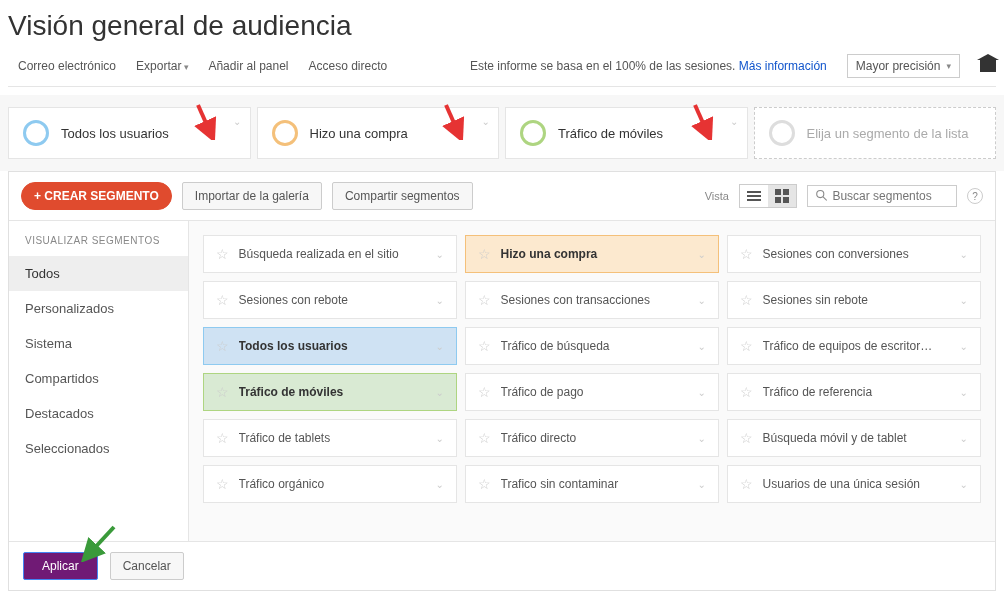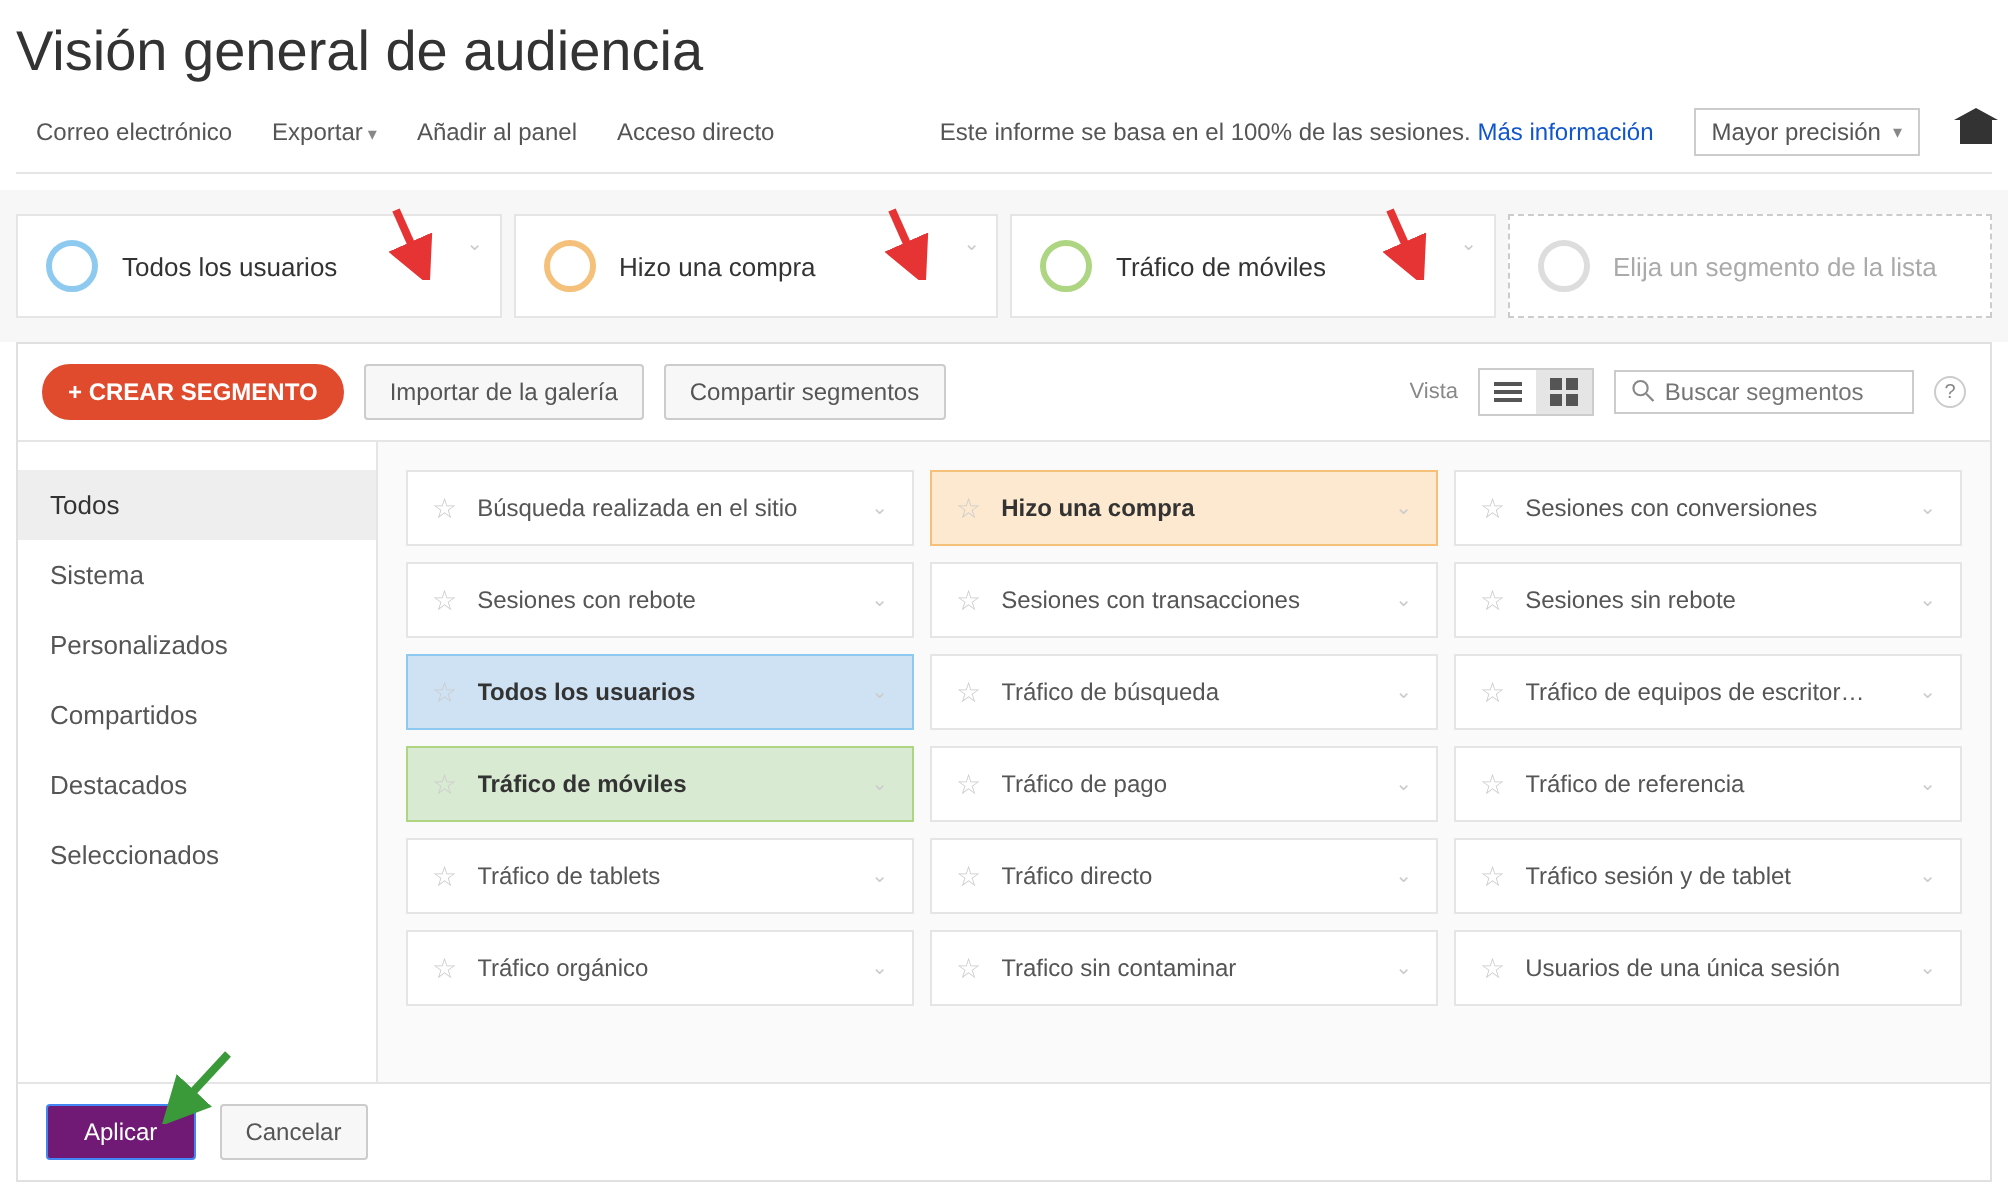--- a/index.html
+++ b/index.html
@@ -165,24 +165,25 @@
             <line x1="10" y1="10" x2="15" y2="15" stroke="#888" stroke-width="1.5"></line>
           </svg>
         <input type="text" placeholder="Buscar segmentos" style="">
       </div>
       <div class="help-icon">?</div>
     </div>
   </div>
 
   <div class="panel-body">
     <div class="sidebar">
+      <div class="sidebar-heading">VISUALIZAR SEGMENTOS</div>
       <div id="sidebar-items">
           <div class="sidebar-item active">Todos</div>
+          <div class="sidebar-item">Personalizados</div>
           <div class="sidebar-item">Sistema</div>
-          <div class="sidebar-item">Personalizados</div>
           <div class="sidebar-item">Compartidos</div>
           <div class="sidebar-item">Destacados</div>
           <div class="sidebar-item">Seleccionados</div>
         </div>
     </div>
     <div class="grid-area">
       <div class="segment-grid" id="segment-grid">
           <div class="seg-card">
             <span class="star">☆</span>
             <span class="name">Búsqueda realizada en el sitio</span>
@@ -248,21 +249,21 @@
             <span class="name">Tráfico de tablets</span>
             <span class="chev2">⌄</span>
           </div>
           <div class="seg-card">
             <span class="star">☆</span>
             <span class="name">Tráfico directo</span>
             <span class="chev2">⌄</span>
           </div>
           <div class="seg-card">
             <span class="star">☆</span>
-            <span class="name">Tráfico sesión y de tablet</span>
+            <span class="name">Búsqueda móvil y de tablet</span>
             <span class="chev2">⌄</span>
           </div>
           <div class="seg-card">
             <span class="star">☆</span>
             <span class="name">Tráfico orgánico</span>
             <span class="chev2">⌄</span>
           </div>
           <div class="seg-card">
             <span class="star">☆</span>
             <span class="name">Trafico sin contaminar</span>

